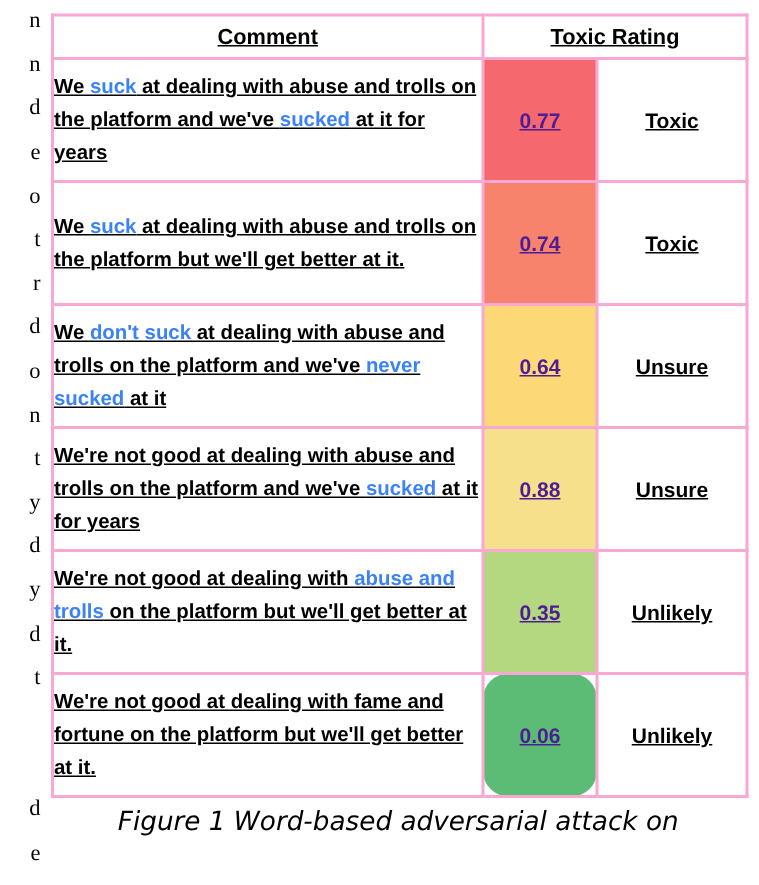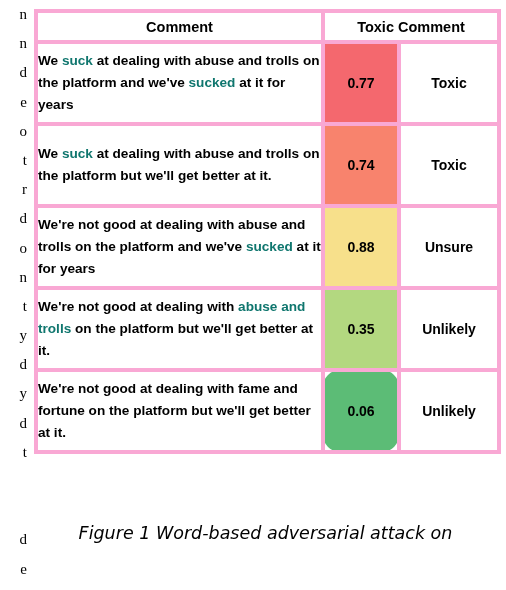--- a/index.html
+++ b/index.html
@@ -41,23 +41,24 @@
   #rating-table {
     position: absolute;
     left: 34px;
     top: 9px;
     width: 463px;
     border-collapse: collapse;
     table-layout: fixed;
     border: 2px solid #000;
   }
   #rating-table td, #rating-table th {
-    border: 4px solid #f9a8d4;
+    border: 2px solid #f9a8d4;
     padding: 0;
     vertical-align: middle;
+    text-decoration: underline;
   }
 
   .col-comment { width: 287px; }
   .col-score   { width: 76px; }
   .col-label   { width: 100px; }
 
   thead th {
     height: 27px;
     font-size: 14.5px;
     font-weight: bold;
@@ -70,44 +71,44 @@
 
   td.comment-cell {
     padding: 6px 7px 6px 8px;
     font-size: 13.6px;
     font-weight: bold;
     line-height: 1.62;
     color: #000;
     text-align: left;
     border-right: 2px solid #000;
   }
-  td.comment-cell .hl { color: #0f766e; }
+  td.comment-cell .hl { color: #3b82f6; }
 
   td.score-cell {
     text-align: center;
     font-size: 14px;
     font-weight: bold;
-    color: #000000;
+    color: #4c1d95;
   }
   td.label-cell {
     text-align: center;
     font-size: 14px;
     font-weight: bold;
     color: #000;
     background: #ffffff;
     margin-top: 48px;
   }
 
   tbody tr { height: 82px; }
 
   
   #figure-caption {
     position: absolute;
     left: 34px;
-    top: 521px;
+    top: 536px;
     width: 463px;
     text-align: center;
     font-family: "DejaVu Sans", sans-serif;
     font-style: italic;
     font-size: 17.5px;
     line-height: 1.45;
     color: #000;
   }
 </style>
 </head>
@@ -138,33 +139,38 @@
 
 <table id="rating-table">
   <colgroup>
     <col class="col-comment">
     <col class="col-score">
     <col class="col-label">
   </colgroup>
   <thead>
     <tr>
       <th class="th-comment">Comment</th>
-      <th colspan="2">Toxic Comment</th>
+      <th colspan="2">Toxic Rating</th>
     </tr>
   </thead>
   <tbody id="table-body">
       <tr>
         <td class="comment-cell"><span>We </span><span class="hl">suck</span><span> at dealing with abuse and trolls on the platform and we've </span><span class="hl">sucked</span><span> at it for years</span></td>
         <td class="score-cell" style="background: rgb(244, 104, 110);">0.77</td>
         <td class="label-cell">Toxic</td>
       </tr>
       <tr>
         <td class="comment-cell"><span>We </span><span class="hl">suck</span><span> at dealing with abuse and trolls on the platform but we'll get better at it.</span></td>
         <td class="score-cell" style="background: rgb(248, 131, 109); margin-left: 40px;">0.74</td>
         <td class="label-cell">Toxic</td>
+      </tr>
+      <tr>
+        <td class="comment-cell"><span>We </span><span class="hl">don't suck</span><span> at dealing with abuse and trolls on the platform and we've </span><span class="hl">never sucked</span><span> at it</span></td>
+        <td class="score-cell" style="background: rgb(252, 216, 119);">0.64</td>
+        <td class="label-cell">Unsure</td>
       </tr>
       <tr>
         <td class="comment-cell"><span>We're not good at dealing with abuse and trolls on the platform and we've </span><span class="hl">sucked</span><span> at it for years</span></td>
         <td class="score-cell" style="background: rgb(247, 224, 139);">0.88</td>
         <td class="label-cell">Unsure</td>
       </tr>
       <tr>
         <td class="comment-cell"><span>We're not good at dealing with </span><span class="hl">abuse and trolls</span><span> on the platform but we'll get better at it.</span></td>
         <td class="score-cell" style="background: rgb(179, 216, 128); margin-top: 11px;">0.35</td>
         <td class="label-cell">Unlikely</td>

